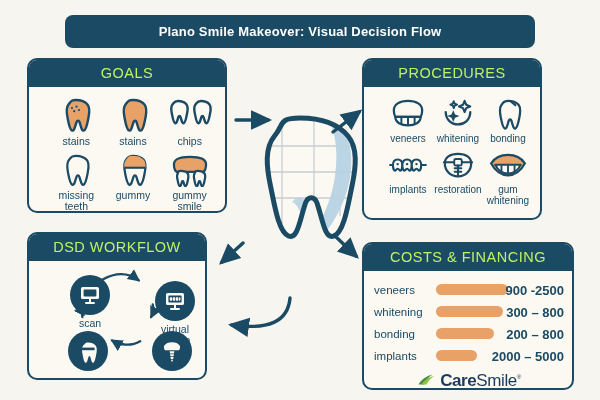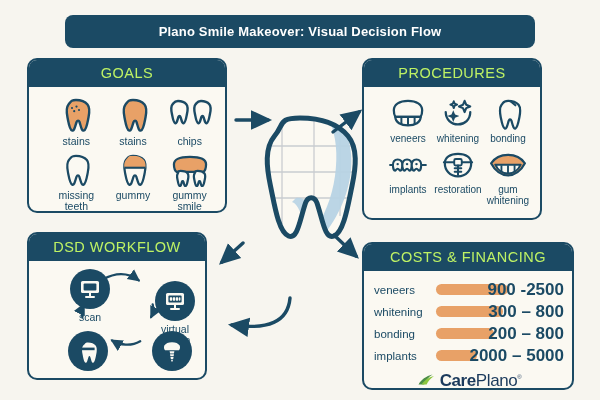--- a/index.html
+++ b/index.html
@@ -67,38 +67,38 @@
   .arrow-layer{position:absolute;inset:0;pointer-events:none;}
 
   
   .dsd-wrap{position:relative;height:118px;}
   .dsd-node{position:absolute;display:flex;flex-direction:column;align-items:center;}
   .dsd-node .disc{
     width:40px;height:40px;border-radius:50%;
     background:#1b4a64;display:flex;align-items:center;justify-content:center;
   }
   .dsd-node .cap{font-size:10.5px;margin-top:3px;text-align:center;line-height:1.05;}
-  #dsd-scan{left:22px;top:2px;}
+  #dsd-scan{left:22px;top:8px;}
   #dsd-virtual{left:104px;top:14px;}
   #dsd-mockup{left:20px;top:64px;}
   #dsd-final{left:104px;top:64px;}
   .dsd-caprow{
     position:absolute;left:0;top:112px;width:100%;
     display:flex;justify-content:center;gap:2px;font-size:10.5px;
   }
 
   
   .cost-rows{padding:8px 8px 0 10px;}
   .cost-row{display:flex;align-items:center;height:22px;}
   .cost-label{font-size:11.5px;width:62px;text-align:left;white-space:nowrap;}
   .cost-bar-zone{position:relative;flex:1;height:22px;display:flex;align-items:center;}
   .cost-bar{height:11px;background:#e8a167;border-radius:6px;}
   .cost-val{
     position:absolute;right:0;top:50%;transform:translateY(-50%);
-    font-size:17px;font-weight:bold;white-space:nowrap;color:#1b4a64;
+    font-size:13px;font-weight:bold;white-space:nowrap;color:#1b4a64;
   }
   .cc-logo{
     display:flex;align-items:center;justify-content:center;
     gap:3px;margin-top:4px;
   }
   .cc-text{font-size:17px;letter-spacing:-.4px;color:#1b3a5c;}
   .cc-text b{font-weight:bold;}
   .cc-text i{font-style:normal;font-weight:normal;}
   .cc-reg{font-size:6px;vertical-align:super;}
 </style>
@@ -383,21 +383,21 @@
         </div>
       </div>
 
       <div class="cc-logo">
         <span>
           <svg width="20" height="16" viewBox="0 0 20 16">
             <path d="M1.5 13.5C4 9 9 5.2 15.5 3.6c-4 2.6-6.8 6-8.3 9.9z" fill="#4c8f45"></path>
             <path d="M4.5 13.5C7 9.6 11.4 6.4 17 5c-3.6 2.4-6 5.4-7.4 8.5z" fill="#8dc63f"></path>
           </svg>
         </span>
-        <span class="cc-text"><b>Care</b><i>Plano</i><span class="cc-reg">®</span></span>
+        <span class="cc-text"><b>Care</b><i>Smile</i><span class="cc-reg">®</span></span>
       </div>
 
     </div>
   </div>
 
   <div id="center-tooth">
     <svg width="128" height="135" viewBox="0 0 128 135">
       <defs>
         <clipPath id="toothClip">
           <path d="M64 6c22 0 38 6 48 18 10 12 8 31 4 50-4 19-8 46-18 50-9 4-11-15-17-33-2.5-7-9-7-11.5 0-6 18-8 37-17 33-10-4-14-31-18-50C30.5 55 28.5 36 38.5 24 48.5 12 42 6 64 6z"></path>

